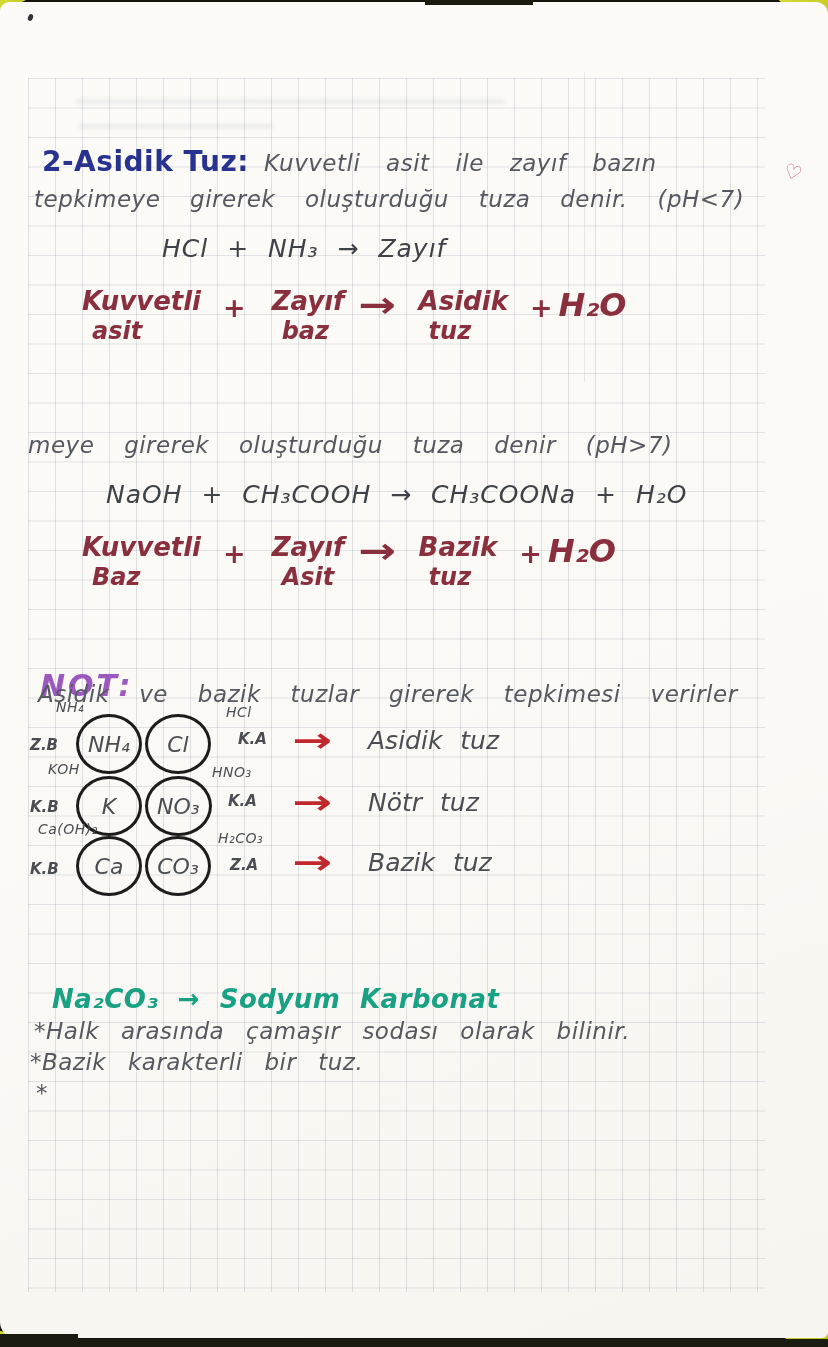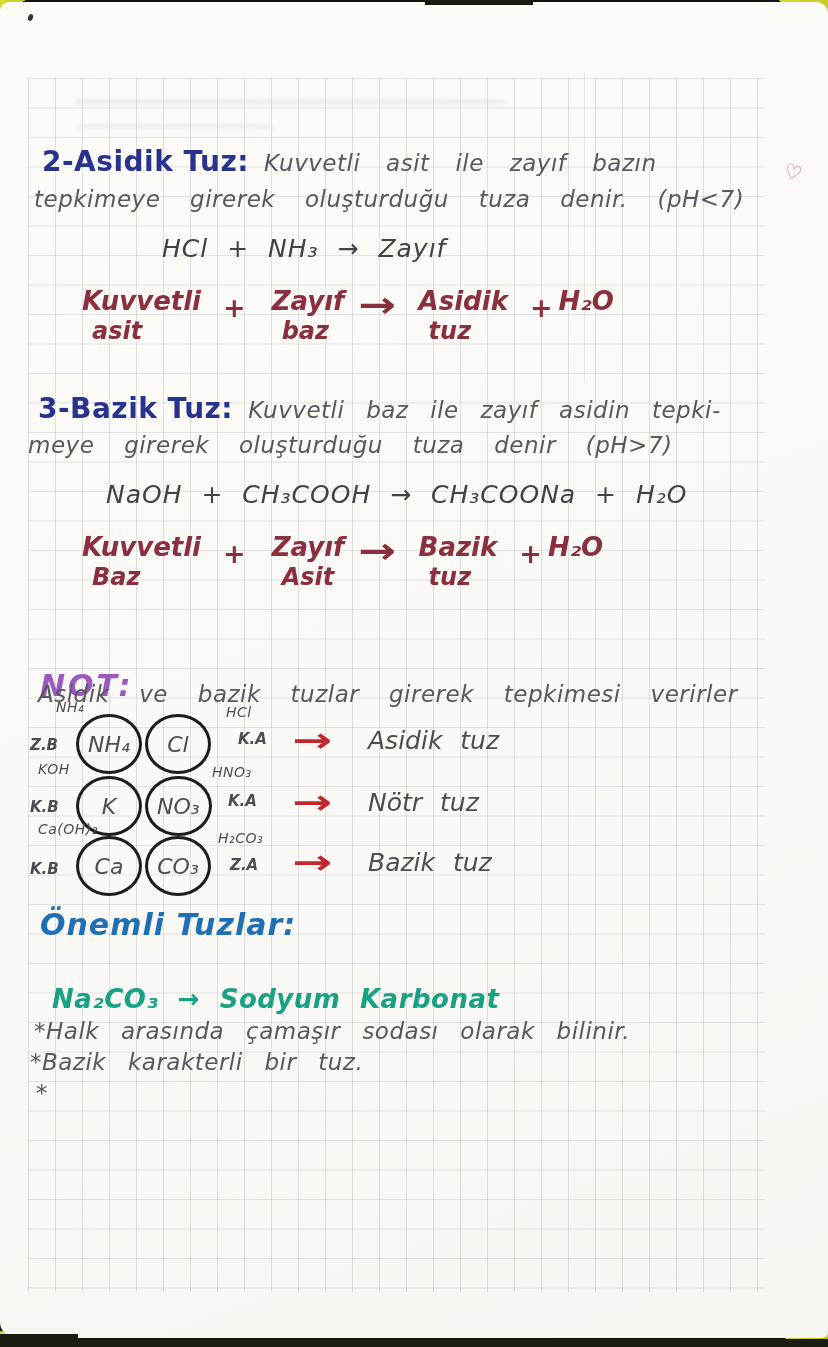--- a/index.html
+++ b/index.html
@@ -44,21 +44,21 @@
   .head-navy{color:#28338f;font-weight:bold;font-size:28px;letter-spacing:.5px;}
   .abs{position:absolute;white-space:nowrap;}
   .ws14{word-spacing:14px;} .ws18{word-spacing:18px;} .ws22{word-spacing:22px;} .ws10{word-spacing:10px;}
   
   .weq{position:absolute;display:flex;align-items:flex-start;color:#8a2f3d;font-style:italic;font-weight:600;white-space:nowrap;}
   .weq .stk{display:flex;flex-direction:column;line-height:1.2;font-size:26px;}
   .weq .stk .b{font-size:24px;padding-left:10px;font-weight:700;}
   .weq .op{font-size:27px;margin:6px 0 0 22px;}
   .weq .gap{margin-left:26px;}
   .weq .arr{font-size:36px;font-weight:bold;margin:-2px 0 0 18px;transform:scaleX(1.25);}
-  .weq .water{font-size:26px;margin:0 0 0 6px;text-align:center;}
+  .weq .water{font-size:32px;margin:0 0 0 6px;text-align:center;}
   
   .not-head{color:#9b59c0;font-style:italic;font-size:30px;letter-spacing:3px;font-weight:600;}
   .exrow{position:absolute;left:30px;width:790px;height:66px;}
   .tinylbl{position:absolute;color:#4a4d52;font-style:italic;font-size:14px;letter-spacing:.5px;white-space:nowrap;}
   .sidelbl{position:absolute;color:#4a4d52;font-style:italic;font-size:15px;font-weight:600;white-space:nowrap;}
   .pair{position:absolute;left:46px;top:2px;display:flex;align-items:center;gap:3px;}
   .circ{display:inline-flex;align-items:center;justify-content:center;border:3px solid #1d1d1d;border-radius:50%;color:#4a4d52;font-size:22px;font-style:italic;min-width:42px;height:50px;padding:2px 9px;box-sizing:content-box;}
   .exarr{position:absolute;left:268px;top:8px;color:#c1272d;font-size:34px;font-weight:bold;transform:scaleX(1.4);}
   .exres{position:absolute;left:338px;top:14px;color:#4a4d52;font-style:italic;font-size:25px;word-spacing:10px;white-space:nowrap;}
   
@@ -105,24 +105,20 @@
         </span>
       <span class="arr">→</span>
       <span class="stk gap">
           <span>Asidik</span>
           <span class="b">tuz</span>
         </span>
       <span class="op">+</span>
       <span class="water">H₂O</span>
     </div>
 
-    <div class="abs" style="left:38px;top:390px;">
-      <span class="head-navy">3-Bazik Tuz:</span>
-      <span class="hand ws14" style="margin-left:10px;">Kuvvetli baz ile zayıf asidin tepki-</span>
-    </div>
     <div class="abs hand ws22" style="left:28px;top:430px;">meye girerek oluşturduğu tuza denir (pH&gt;7)</div>
     <div class="abs hand-dark ws10" style="left:106px;top:478px;">NaOH + CH₃COOH → CH₃COONa + H₂O</div>
 
     <div class="weq" style="left:82px;top:530px;">
       <span class="stk">
           <span>Kuvvetli</span>
           <span class="b">Baz</span>
         </span>
       <span class="op">+</span>
       <span class="stk gap">
@@ -148,21 +144,21 @@
         <span class="circ">NH₄</span>
         <span class="circ">Cl</span>
       </span>
       <span class="tinylbl" style="left:196px;top:-8px;">HCl</span>
       <span class="sidelbl" style="left:208px;top:18px;">K.A</span>
       <span class="exarr">→</span>
       <span class="exres">Asidik tuz</span>
     </div>
 
     <div class="exrow" style="top:772px;">
-      <span class="tinylbl" style="left:8px;top:-13px;">KOH</span>
+      <span class="tinylbl" style="left:18px;top:-13px;">KOH</span>
       <span class="sidelbl" style="left:0;top:24px;">K.B</span>
       <span class="pair">
         <span class="circ">K</span>
         <span class="circ">NO₃</span>
       </span>
       <span class="tinylbl" style="left:182px;top:-10px;">HNO₃</span>
       <span class="sidelbl" style="left:198px;top:18px;">K.A</span>
       <span class="exarr">→</span>
       <span class="exres">Nötr tuz</span>
     </div>
@@ -173,19 +169,18 @@
       <span class="pair">
         <span class="circ">Ca</span>
         <span class="circ">CO₃</span>
       </span>
       <span class="tinylbl" style="left:188px;top:-4px;">H₂CO₃</span>
       <span class="sidelbl" style="left:200px;top:22px;">Z.A</span>
       <span class="exarr">→</span>
       <span class="exres">Bazik tuz</span>
     </div>
 
-    <div class="abs onemli-head" style="left:40px;top:905px;">Önemli Tuzlar:</div>
     <div class="abs hand ws14" style="left:34px;top:1016px;">*Halk arasında çamaşır sodası olarak bilinir.</div>
     <div class="abs teal ws10" style="left:52px;top:982px;">Na₂CO₃ → Sodyum Karbonat</div>
     <div class="abs hand ws14" style="left:30px;top:1047px;">*Bazik karakterli bir tuz.</div>
     <div class="abs hand" style="left:36px;top:1078px;">*</div>
   </div>
 </div>
 
 </body></html>

